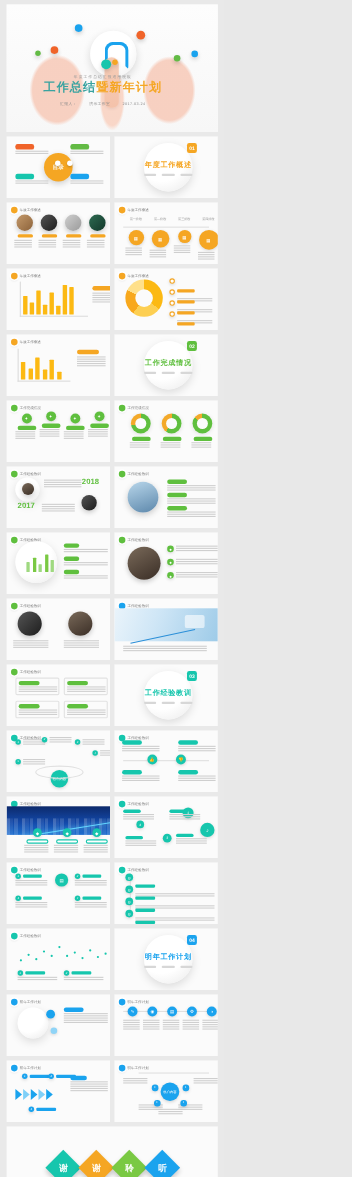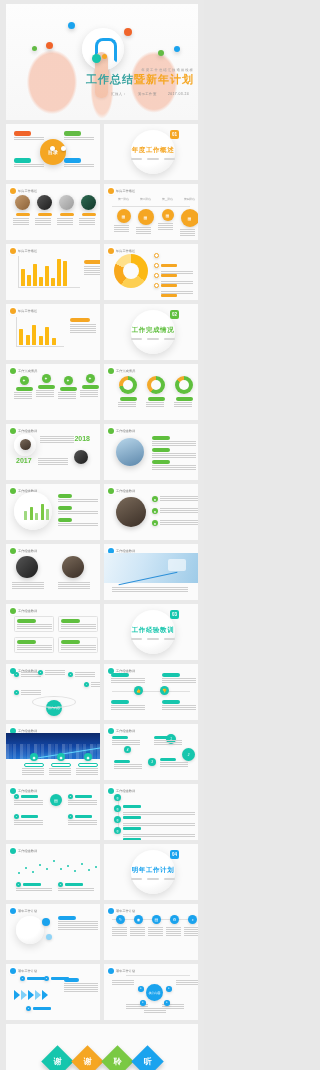--- a/index.html
+++ b/index.html
@@ -36,21 +36,21 @@
        linear-gradient(#fdfdfd,#f7f7f7);
   }
   .cover .finger{ position:absolute; width:13px; height:46px; left:89px; top:48px; border-radius:7px 7px 6px 6px;
     background:linear-gradient(180deg,#f6cdb8,#f4c2aa); box-shadow:0 1px 3px rgba(0,0,0,.07); }
   .cover .plate{ position:absolute; left:76px; top:24px; width:42px; height:42px; border-radius:50%;
      background:radial-gradient(circle at 38% 32%, #ffffff 0 54%, #ededed 100%);
      box-shadow:0 3px 8px rgba(0,0,0,.14); }
   .cover .plate:after{ content:""; position:absolute; left:13px; top:10px; width:16px; height:19px;
      border:3px solid #1aa3ee; border-radius:8px 8px 3px 3px; border-bottom-color:transparent; }
   .bub{ position:absolute; border-radius:50%; box-shadow:0 2px 4px rgba(0,0,0,.18); }
-  .ttl-wrap{ position:absolute; left:0; right:4px; top:64px; text-align:right; }
+  .ttl-wrap{ position:absolute; left:0; right:17px; top:64px; text-align:center; }
   .ttl{ font-size:11px; font-weight:bold; color:#3aa3a0; letter-spacing:1px; }
   .ttl .o{ color:#f5a623; }
   .sub{ margin-top:5px; font-size:3.4px; color:#8b8b8b; letter-spacing:.4px; }
   .sub span{ margin:0 5px; }
 
   
   .thanks{ height:104px; position:relative; background:#fbfbfb; }
   .dias{ position:absolute; left:0; right:0; top:26px; display:flex; justify-content:center; gap:7px; }
   .dia{ width:23px; height:23px; transform:rotate(45deg); display:flex; align-items:center; justify-content:center;
         box-shadow:2px 2px 5px rgba(0,0,0,.2); }

